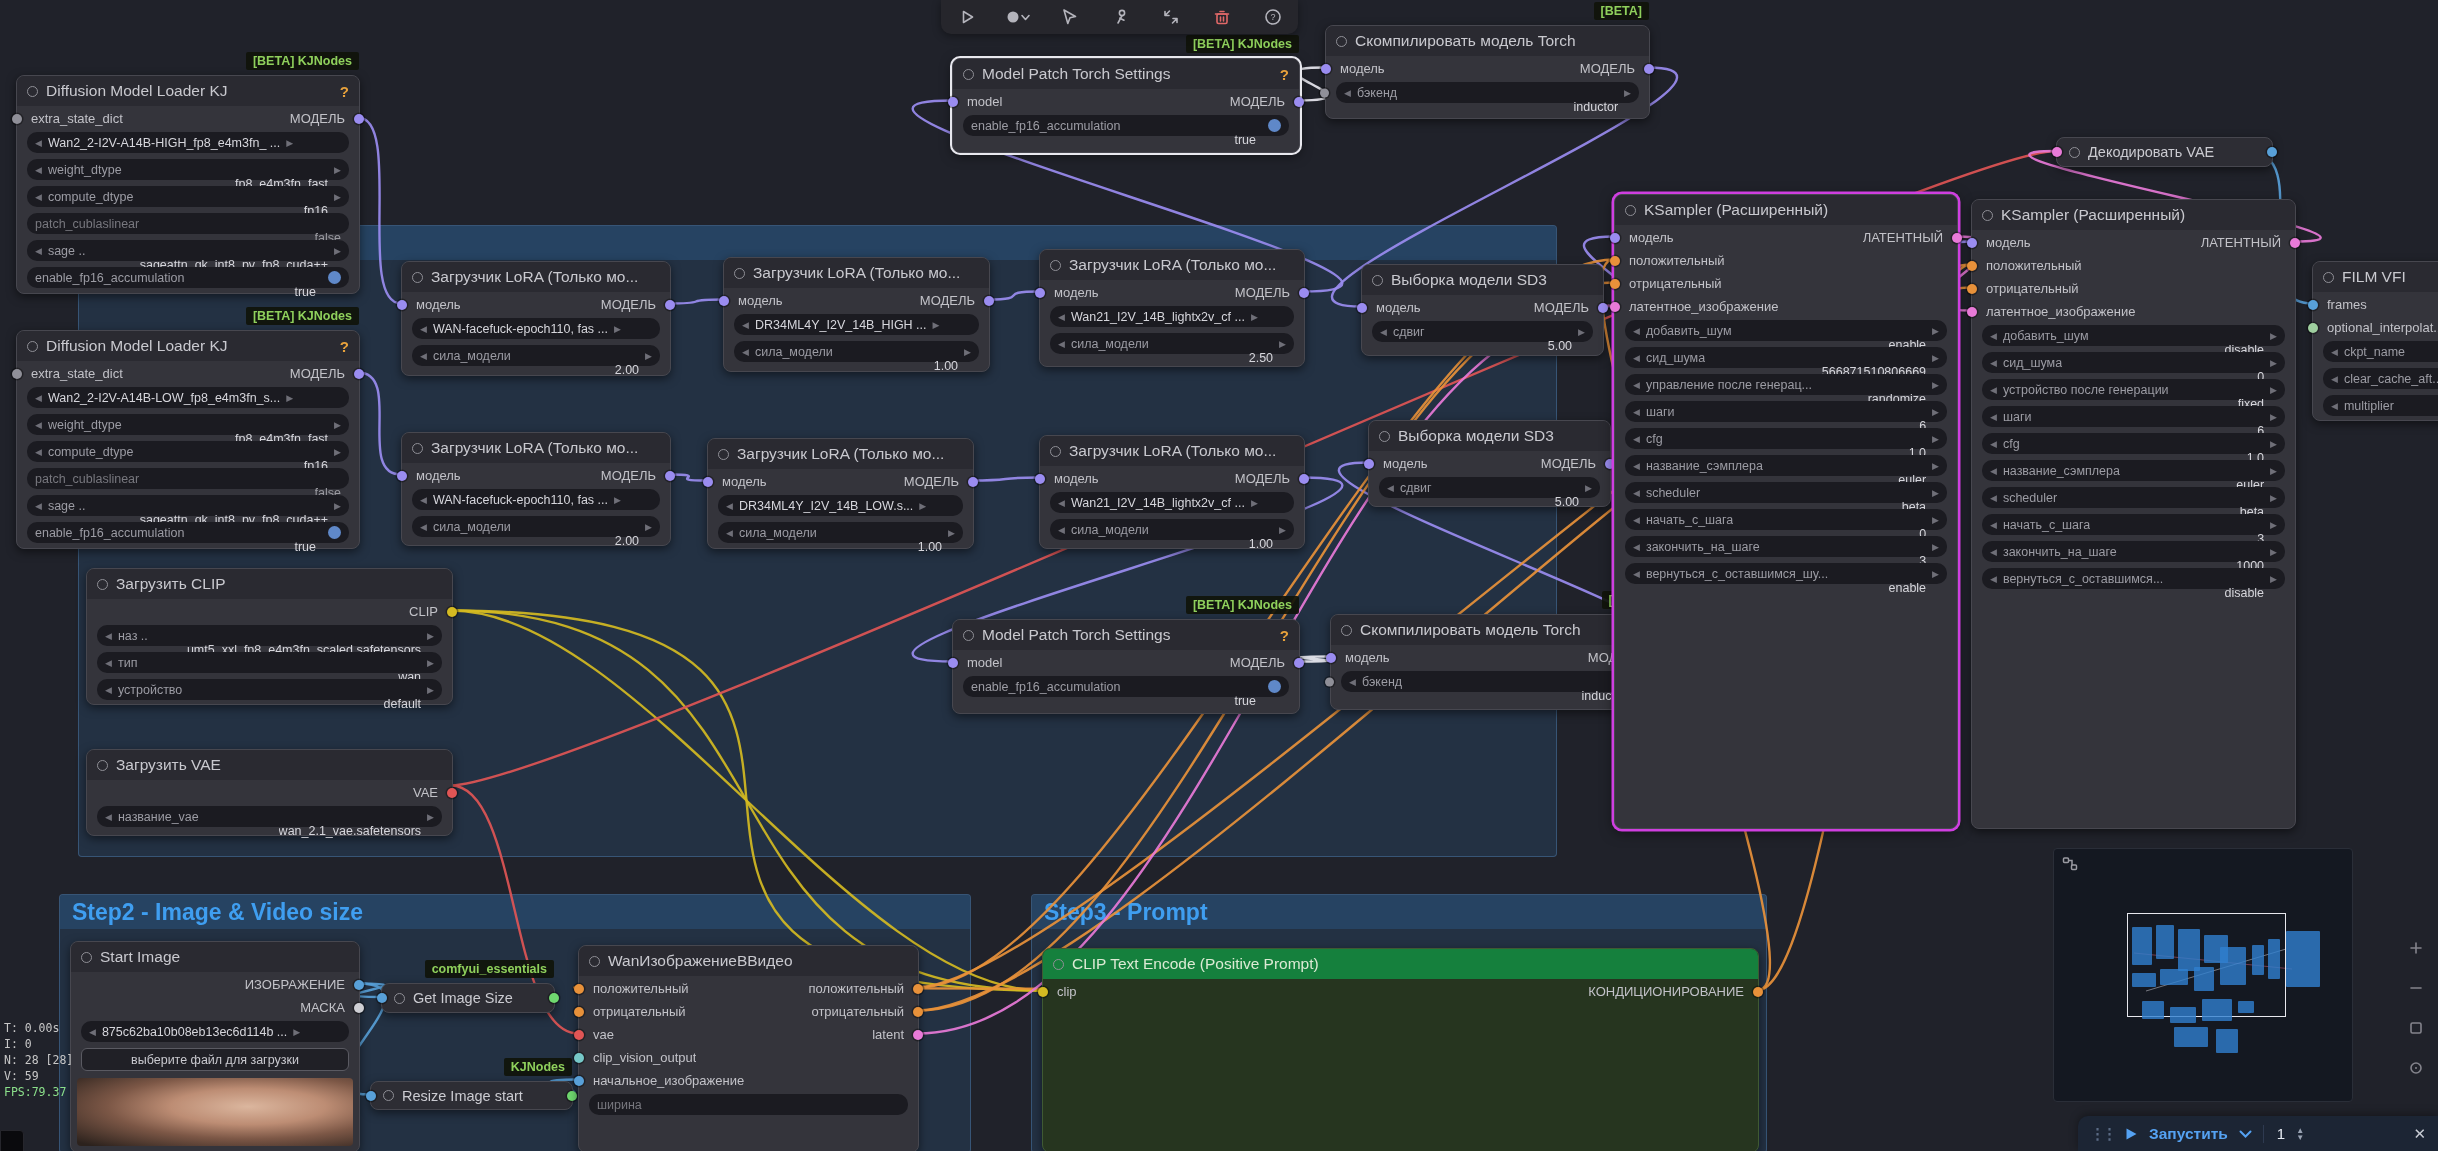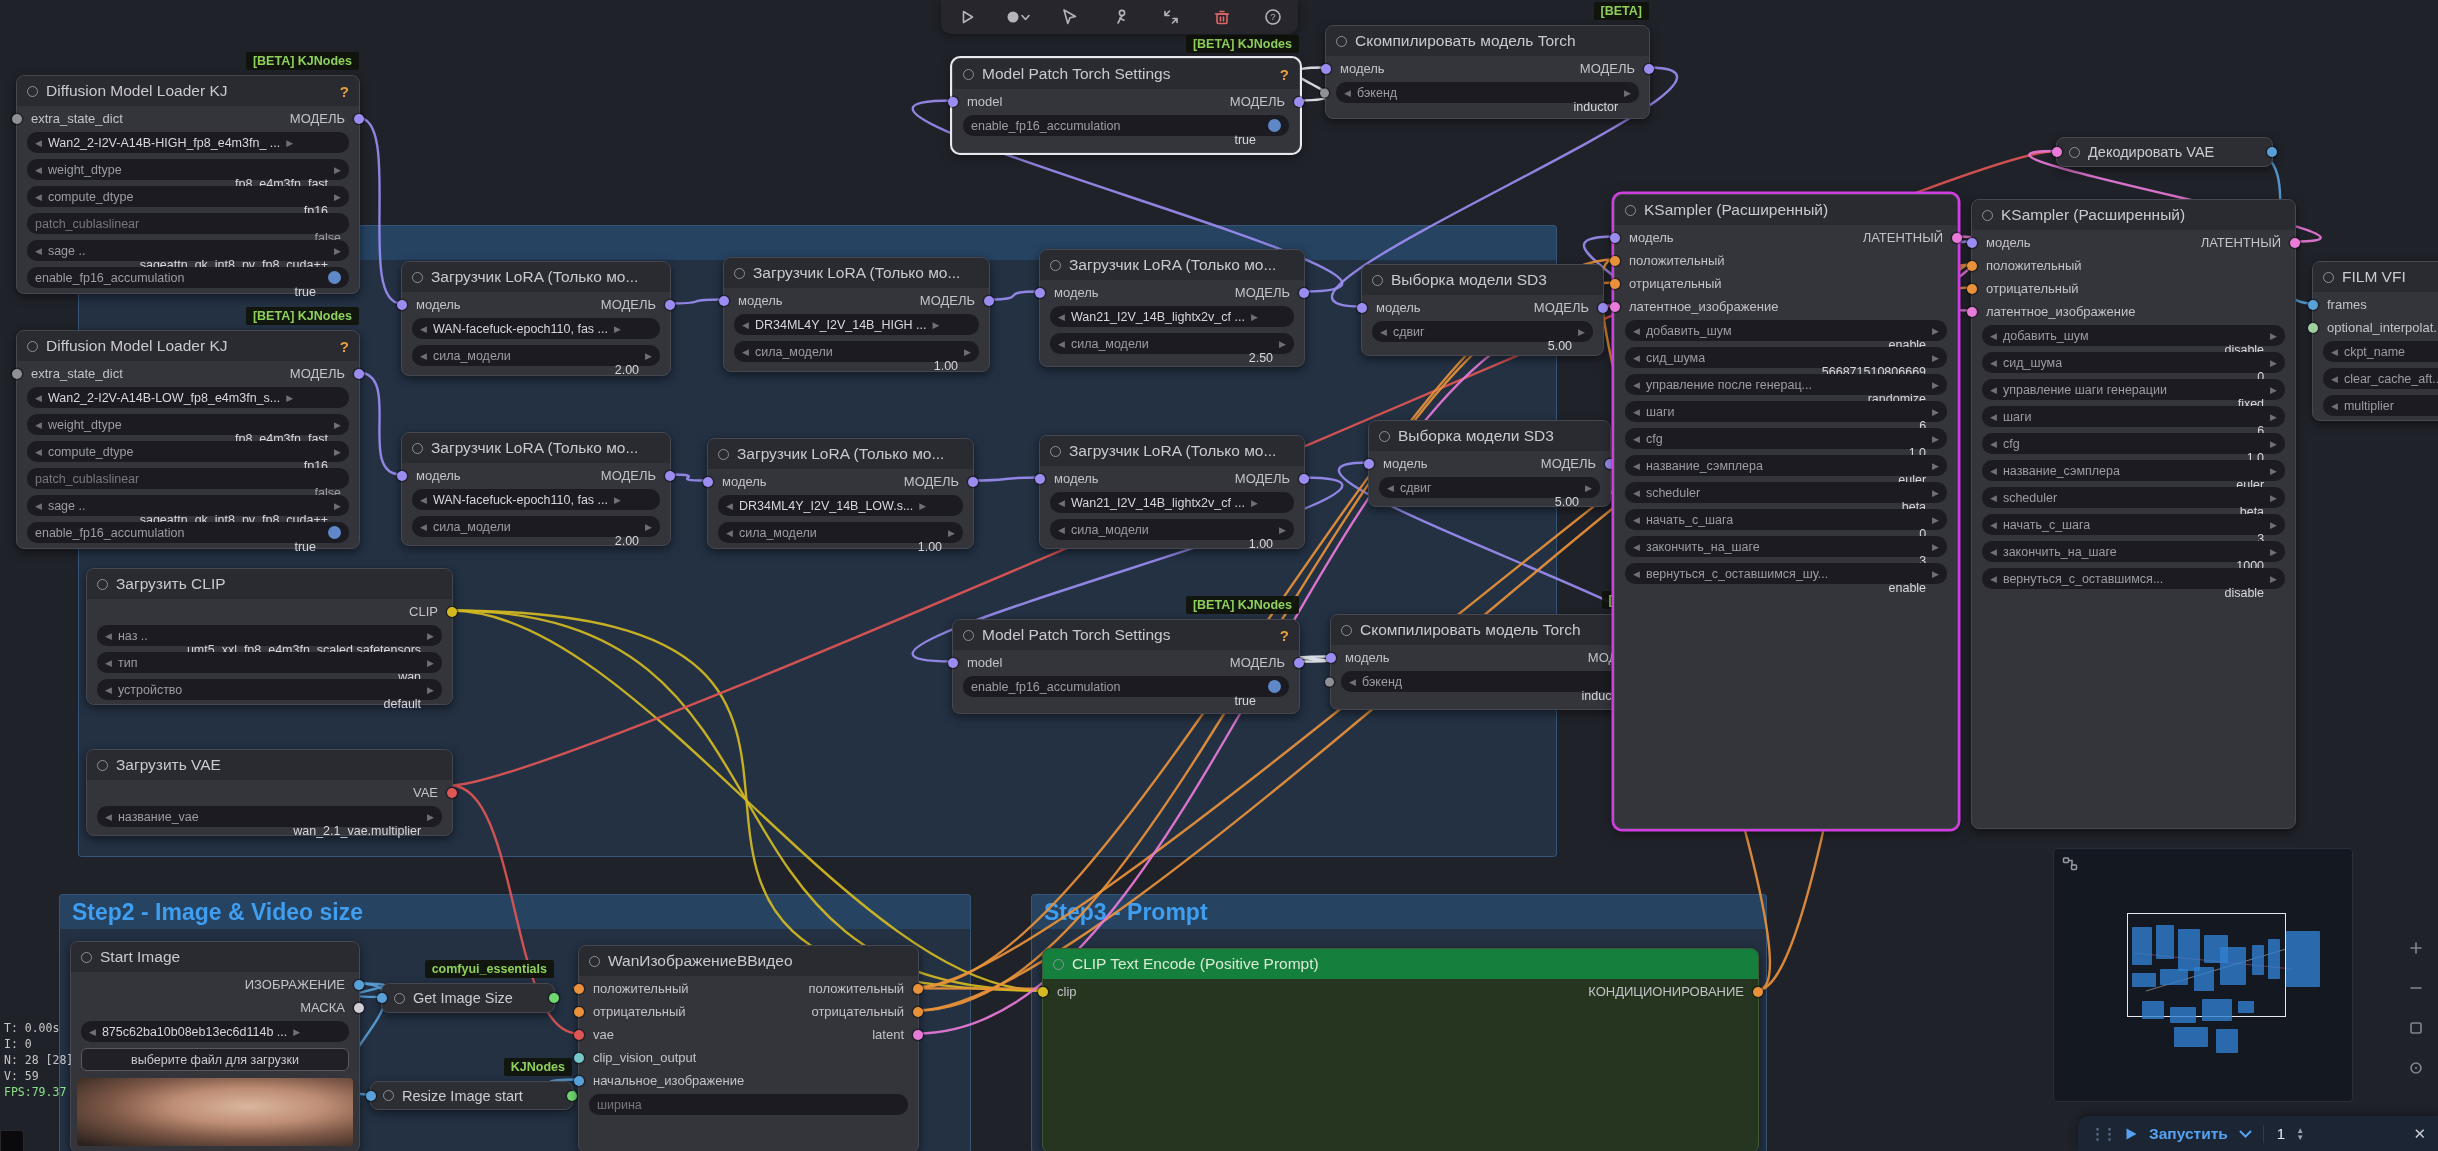--- a/index.html
+++ b/index.html
@@ -252,21 +252,21 @@
           <span class="ttext">Загрузить VAE</span>
         </div>
         <div class="io">
           <span class="iol"></span>
           <span class="ior">VAE</span>
           <span class="dot r" style="background: rgb(224, 85, 85);"></span>
         </div>
         <div class="widget">
           <span class="arr">◀</span>
           <span class="wl">название_vae</span>
-          <span class="wv">wan_2.1_vae.multiplier</span>
+          <span class="wv">wan_2.1_vae.safetensors</span>
           <span class="arr">▶</span>
         </div>
       </div>
       <div class="node" style="left: 401px; top: 261px; width: 268px; height: 113px;">
         <div class="title">
           <span class="cdot"></span>
           <span class="ttext">Загрузчик LoRA (Только мо...</span>
         </div>
         <div class="io">
           <span class="dot l" style="background: rgb(154, 140, 240);"></span>
@@ -635,21 +635,21 @@
           <span class="arr">▶</span>
         </div>
         <div class="widget">
           <span class="arr">◀</span>
           <span class="wl">сид_шума</span>
           <span class="wv">0</span>
           <span class="arr">▶</span>
         </div>
         <div class="widget">
           <span class="arr">◀</span>
-          <span class="wl">управление шаги генерации</span>
+          <span class="wl">устройство после генерации</span>
           <span class="wv">fixed</span>
           <span class="arr">▶</span>
         </div>
         <div class="widget">
           <span class="arr">◀</span>
           <span class="wl">шаги</span>
           <span class="wv">6</span>
           <span class="arr">▶</span>
         </div>
         <div class="widget">

